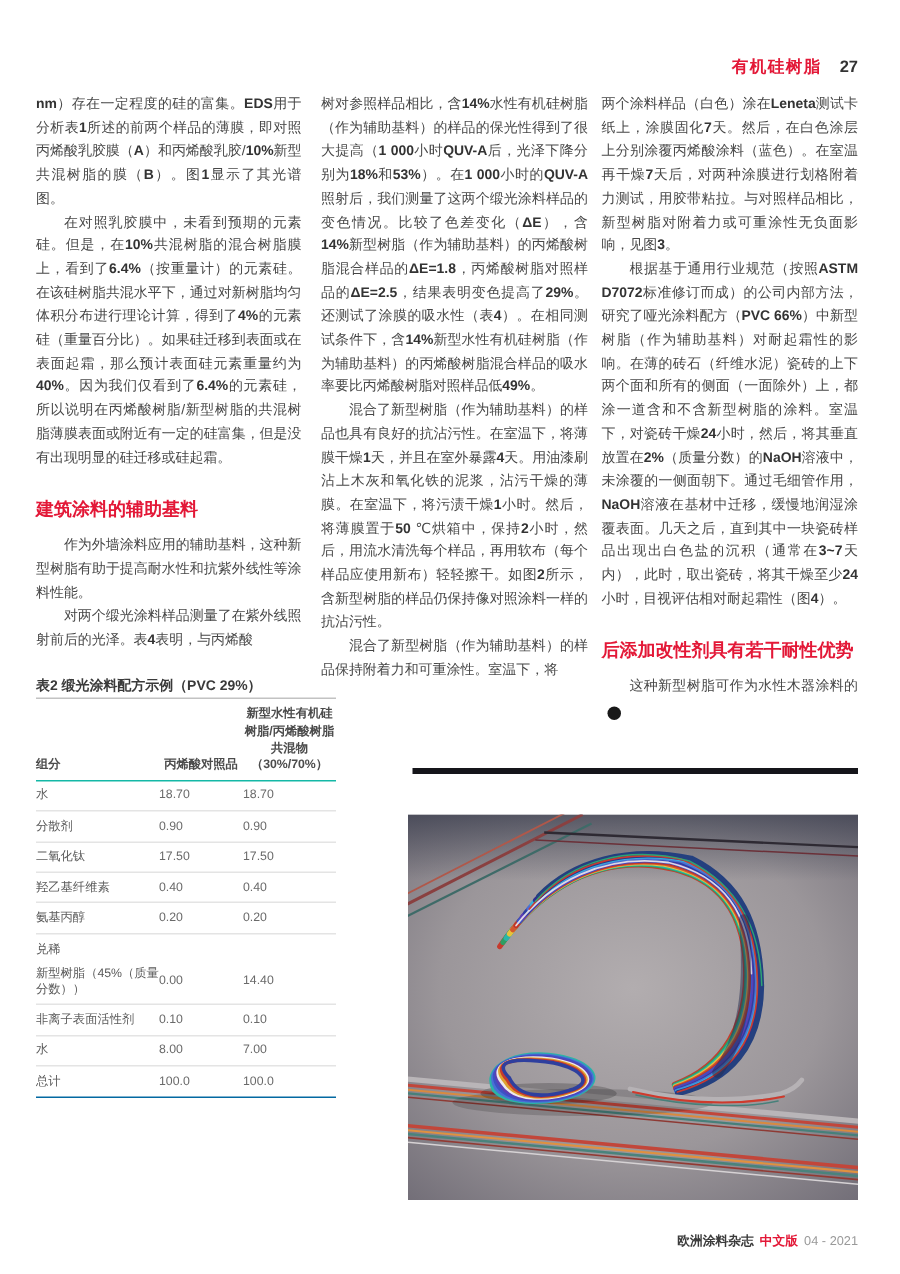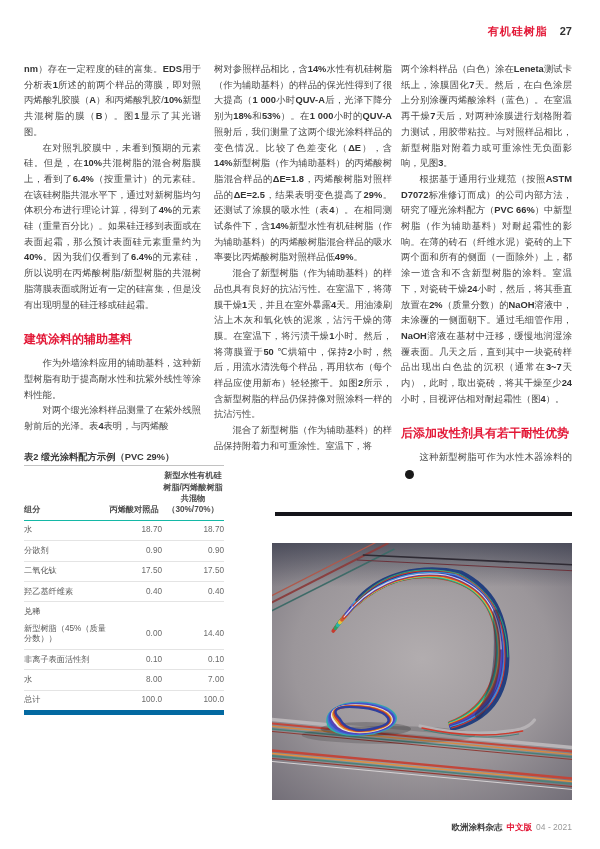--- a/index.html
+++ b/index.html
@@ -2,21 +2,21 @@
 <html><head>
 <meta charset="utf-8">
 <style>
   :root{ --red:#e31837; }
   html,body{margin:0;padding:0;}
   body{
     width:600px;height:849px;background:#ffffff;position:relative;overflow:hidden;
     font-family:"Liberation Sans","DejaVu Sans",sans-serif;color:#454545;
   }
   
-  .hdr{position:absolute;top:24px;right:28px;font-size:11px;font-weight:bold;white-space:nowrap;}
+  .hdr{position:absolute;top:37px;right:28px;font-size:11px;font-weight:bold;white-space:nowrap;}
   .hdr .sec{color:var(--red);letter-spacing:1px;}
   .hdr .pg{color:#333;margin-left:12px;}
   
   .col{position:absolute;top:62px;font-size:9.3px;line-height:15.7px;text-align:justify;color:#474747;}
   .col p{margin:0;}
   .col p.ind{text-indent:2em;}
   .col h3{color:var(--red);font-size:12px;line-height:1.25;margin:19px 0 9px;font-weight:bold;}
   .col b{font-weight:bold;color:#333;}
   #col-left{left:24px;width:177px;}
   #col-mid{left:214px;width:178px;}
@@ -24,24 +24,24 @@
   
   .cont-icon{display:inline-block;width:9px;height:9px;border-radius:50%;background:#191919;color:#fff;
     font-size:7px;line-height:9.5px;text-align:center;vertical-align:-1px;margin-left:4px;font-weight:bold;}
   
   .tbl-wrap{margin-top:15px;}
   .tbl-title{font-weight:bold;font-size:9.3px;color:#3a3a3a;margin:0 0 10px 0;text-align:left;}
   table{width:200px;border-collapse:collapse;font-size:8.2px;color:#6a6a6a;border-top:1px solid #c2c2c2;}
   th{font-weight:bold;color:#4c4c4c;text-align:center;vertical-align:bottom;padding:4px 0 5px 0;
      border-bottom:1px solid #14b8a6;line-height:1.35;}
   th:first-child{text-align:left;}
-  td{padding:4.6px 0;border-bottom:1px solid #e4e4e4;text-align:right;line-height:1.25;}
+  td{padding:4.6px 0;border-bottom:1px solid #e4e4e4;text-align:left;line-height:1.25;}
   td:first-child{text-align:left;color:#5a5a5a;}
   tr.section td{border-bottom:none;padding-bottom:2px;}
-  tr.total td{border-bottom:5px solid #0369a1;}
+  tr.total td{border-bottom:1px solid #0369a1;}
   
   .black-rule{position:absolute;left:275px;top:512px;width:297px;height:4px;background:#15151a;}
   .hero{position:absolute;left:272px;top:543px;width:300px;height:257px;}
   .hero svg{display:block;width:100%;height:100%;}
   
   .ftr{position:absolute;top:822px;right:28px;font-size:8.5px;white-space:nowrap;}
   .ftr .m{color:#3c3c3c;font-weight:bold;}
   .ftr .e{color:var(--red);font-weight:bold;margin-left:4px;}
   .ftr .i{color:#9a9a9a;margin-left:4px;}
 </style>
@@ -87,20 +87,25 @@
           <tr>
             <td>二氧化钛</td>
             <td>17.50</td>
             <td>17.50</td>
           </tr>
           <tr>
             <td>羟乙基纤维素</td>
             <td>0.40</td>
             <td>0.40</td>
           </tr>
+          <tr>
+            <td>氨基丙醇</td>
+            <td>0.20</td>
+            <td>0.20</td>
+          </tr>
           <tr class="section">
             <td>兑稀</td>
             <td></td>
             <td></td>
           </tr>
           <tr>
             <td>新型树脂（45%（质量分数））</td>
             <td>0.00</td>
             <td>14.40</td>
           </tr>

